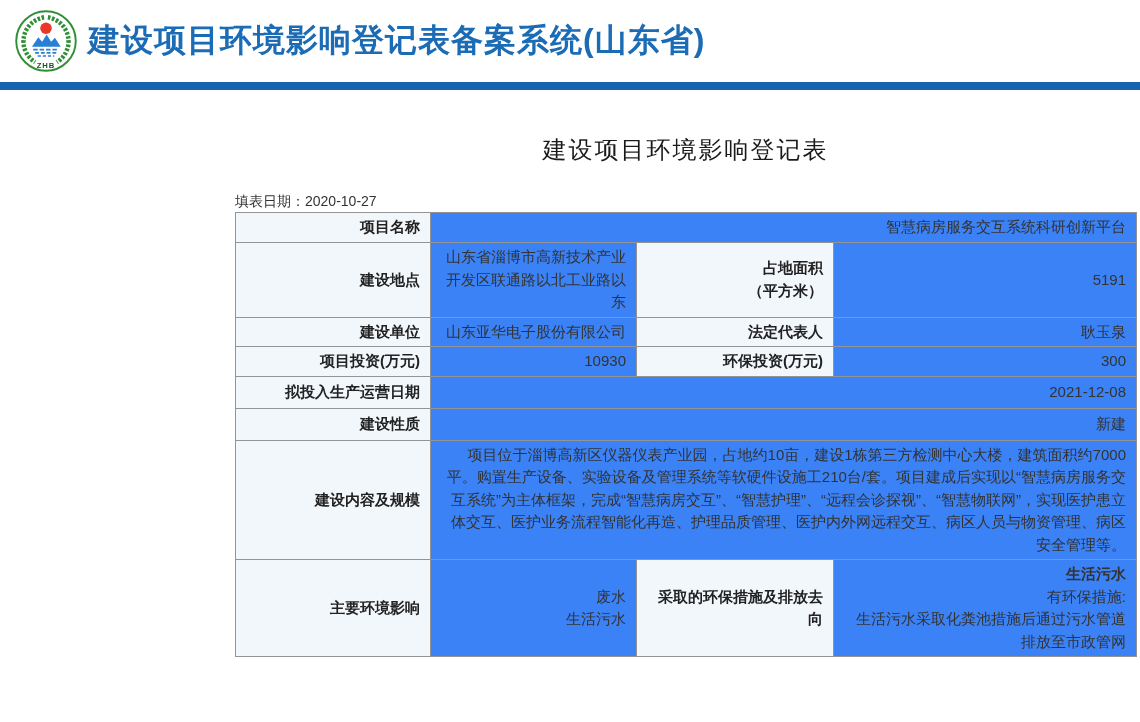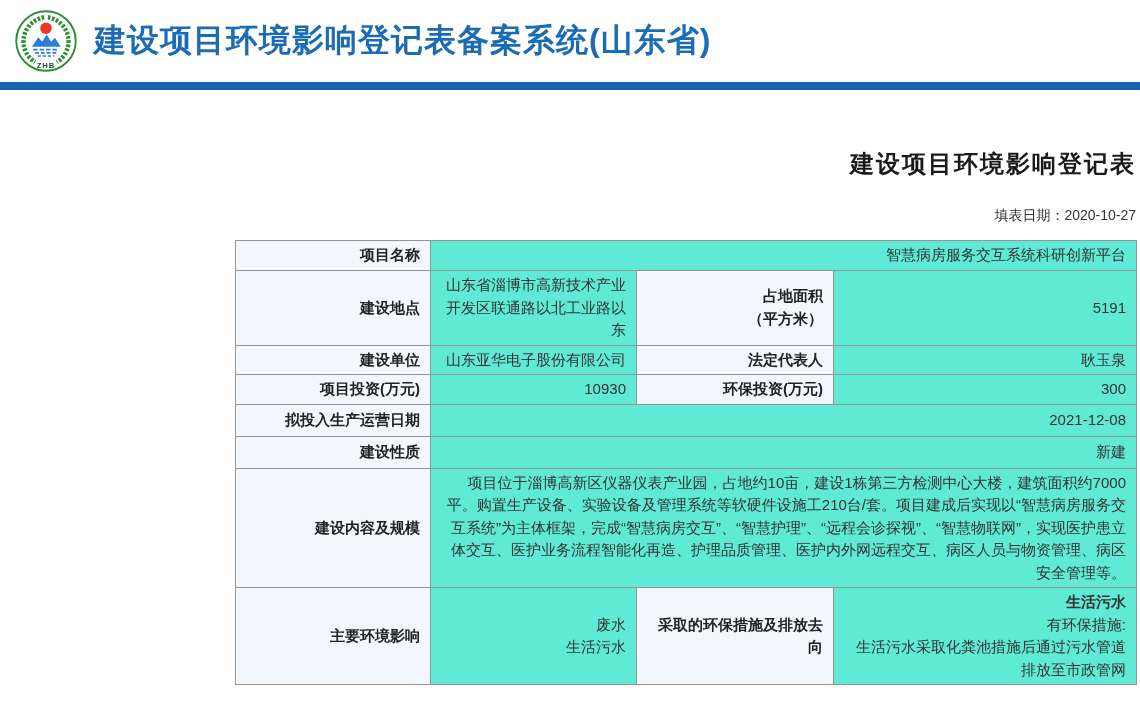--- a/index.html
+++ b/index.html
@@ -5,39 +5,39 @@
   html,body{margin:0;padding:0;}
   #app{
     width:1140px;height:722px;overflow:hidden;background:#ffffff;
     font-family:"Liberation Sans","DejaVu Sans",sans-serif;
     position:relative;
   }
   
   .header{height:82px;display:flex;align-items:center;padding-left:14px;background:#fff;}
   .logo{width:64px;height:64px;flex:0 0 auto;}
   .sys-title{
-    color:#1b6cb5;font-size:32px;font-weight:bold;margin-left:16px;
+    color:#1b6cb5;font-size:32px;font-weight:bold;margin-left:10px;
     letter-spacing:1px;white-space:nowrap;
   }
   .top-bar{height:8px;background:#1464ae;}
   
   .content{width:901px;margin-left:235px;}
   .form-title{
-    text-align:right;font-size:24px;font-weight:bold;color:#1a1a1a;
-    margin-top:58px;letter-spacing:2px;
+    text-align:center;font-size:24px;font-weight:normal;color:#1a1a1a;
+    margin-top:44px;letter-spacing:2px;
   }
-  .date-line{text-align:right;font-size:14px;color:#333;margin-top:27px;margin-bottom:15px;}
+  .date-line{text-align:left;font-size:14px;color:#333;margin-top:27px;margin-bottom:1px;}
   
   table.reg{border-collapse:collapse;width:901px;table-layout:fixed;font-size:15px;color:#333;}
   table.reg td{
     border:1px solid #949494;box-sizing:border-box;
     padding:3px 10px;line-height:1.5;vertical-align:middle;word-break:break-all;text-align:right;
   }
   td.lbl{background:#f2f7fc;font-weight:bold;text-align:center;color:#222;padding:3px 6px;}
-  td.val{background:#5eead4;text-align:left;padding-left:12px;}
+  td.val{background:#3b82f6;text-align:left;padding-left:12px;}
   .preline{white-space:pre-line;}
   .sub-indent{margin-left:16px;}
   .b{font-weight:bold;}
   tr.rh30>td{height:30px}
   tr.rh42>td{height:42px}
   tr.rh27>td{height:27px}
   tr.rh32>td{height:32px}
   tr.rh52>td{height:52px}
   tr.rh102>td{height:102px}
   tr.rh92>td{height:92px}

